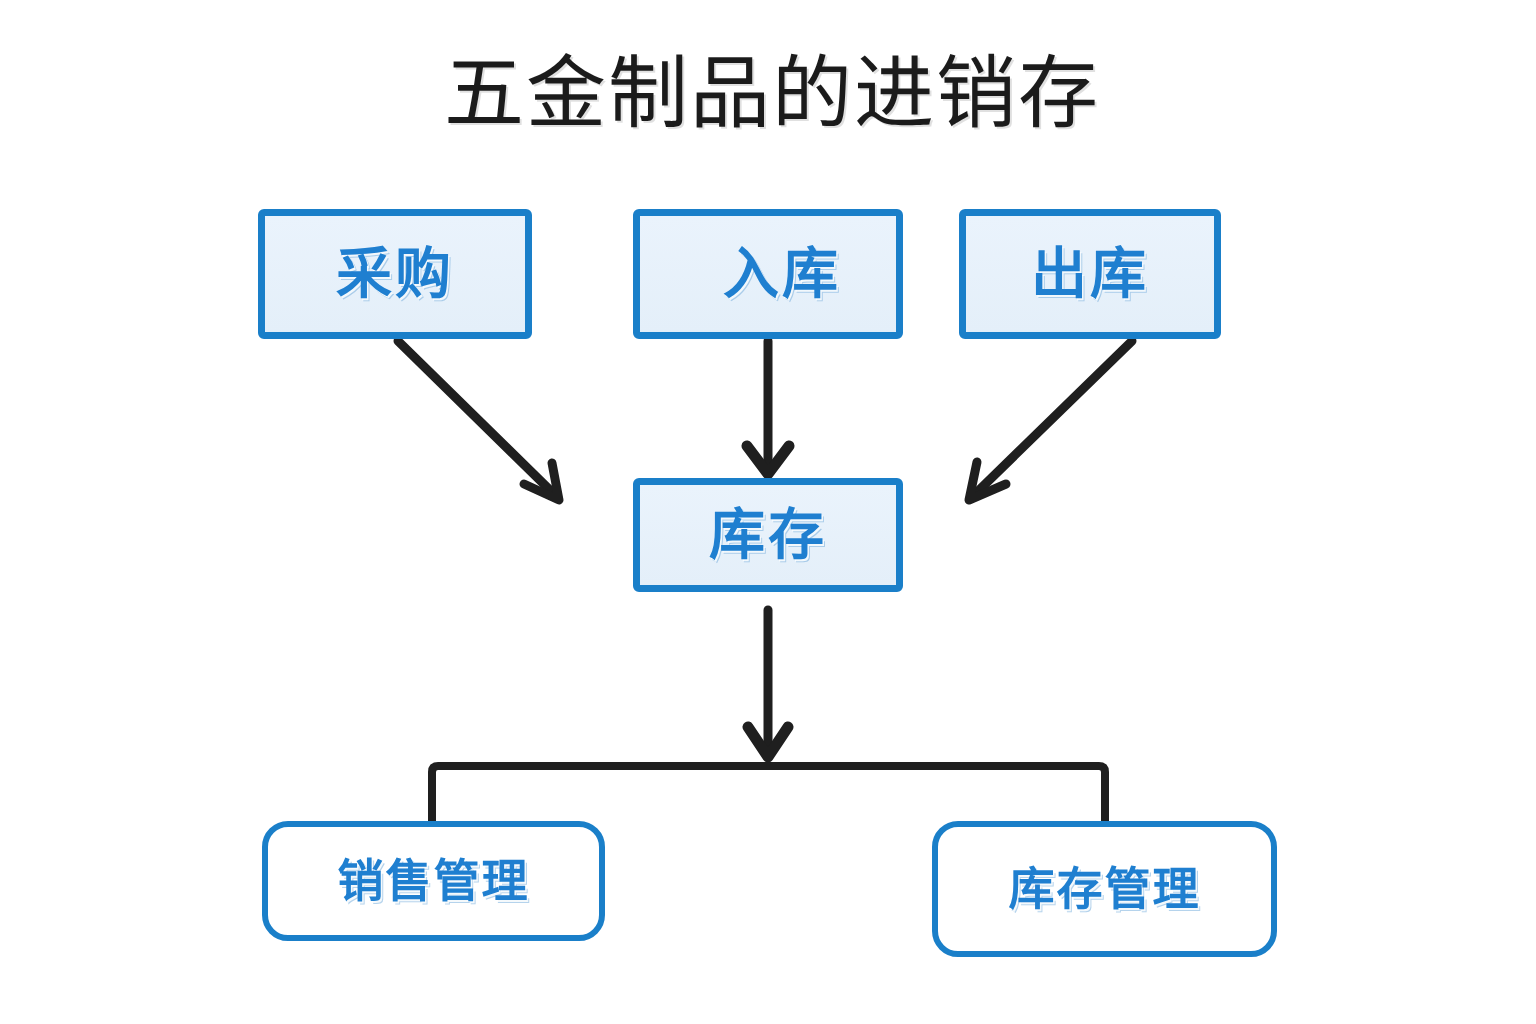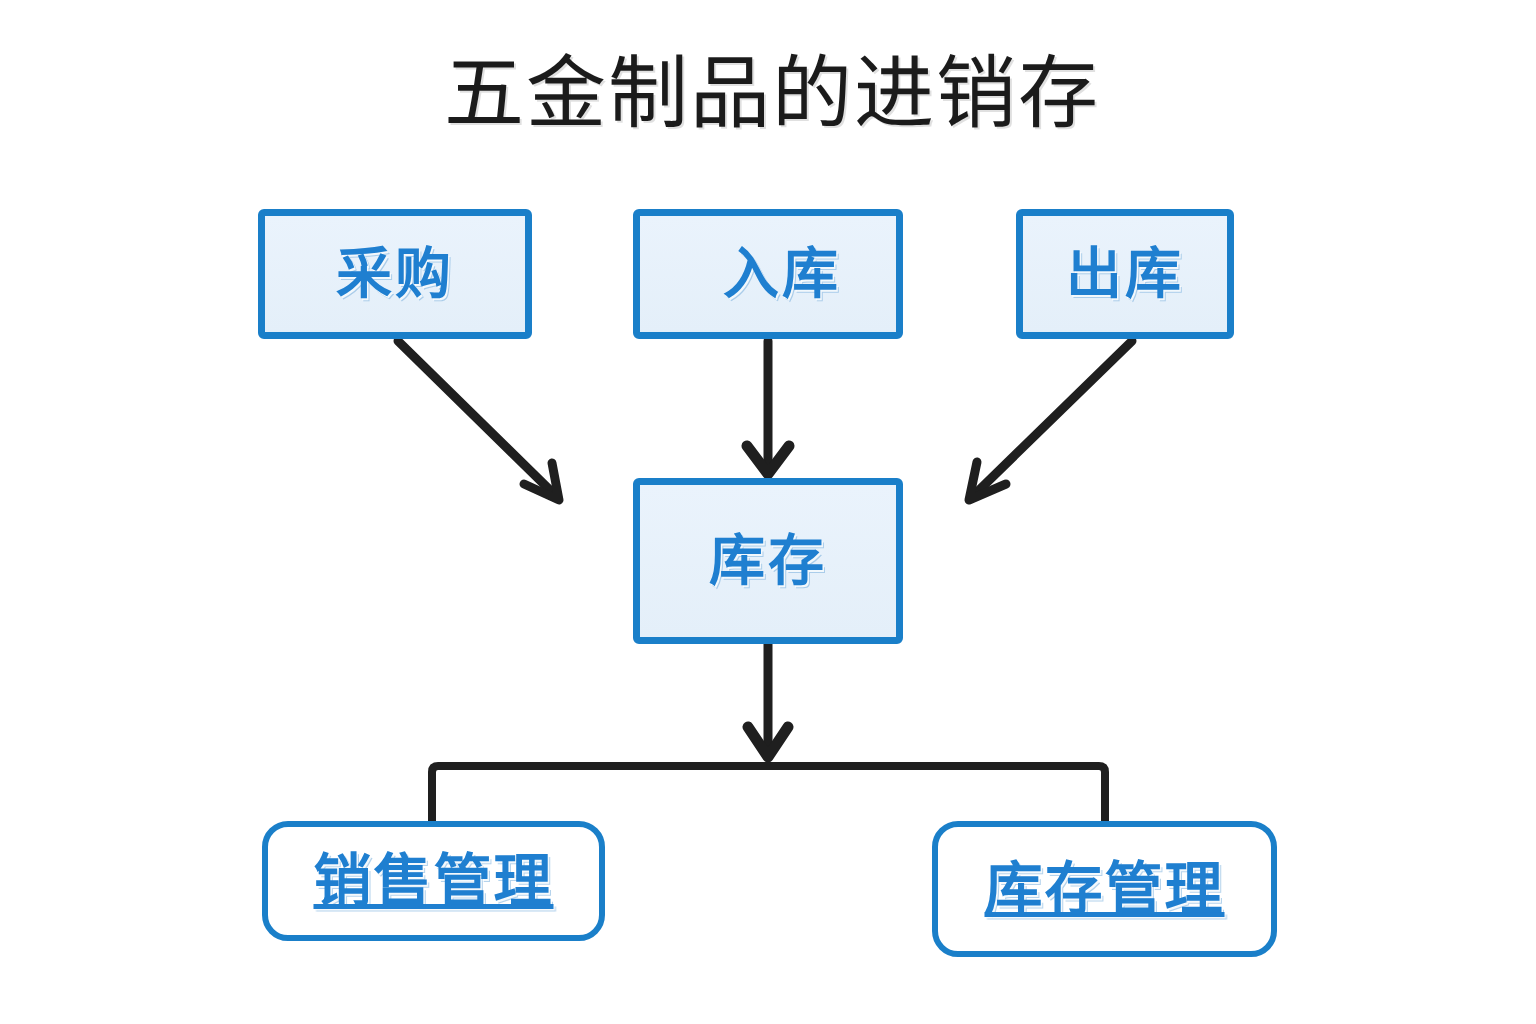--- a/index.html
+++ b/index.html
@@ -66,29 +66,28 @@
     font-weight: 700;
     color: #1f7fd0;
     letter-spacing: 3px;
     line-height: 1;
     white-space: nowrap;
     text-shadow:
       1.5px 1.5px 0 rgba(255,255,255,0.85),
       2.5px 2.5px 0 rgba(120,175,220,0.55);
   }
   .node.plain .node-label {
-    font-size: 58px;
+    font-size: 46px;
     letter-spacing: 2px;
-    text-decoration: underline;
   }
   
   #node-procurement { left: 258px; top: 209px; width: 274px;  height: 130px; }
   #node-stock-in    { left: 633px; top: 209px; width: 270px;  height: 130px; padding-left: 28px; }
-  #node-stock-out   { left: 1016px;top: 209px; width: 218px;  height: 130px; }
-  #node-inventory   { left: 633px; top: 478px; width: 270px;  height: 166px; }
+  #node-stock-out   { left: 959px;top: 209px; width: 262px;  height: 130px; }
+  #node-inventory   { left: 633px; top: 478px; width: 270px;  height: 114px; }
   #node-sales-mgmt  { left: 262px; top: 821px; width: 343px;  height: 120px; }
   #node-inv-mgmt    { left: 932px; top: 821px; width: 345px;  height: 136px; }
 </style>
 </head>
 <body>
 
 <div id="canvas">
 
   <div id="diagram-title">五金制品的进销存</div>
 

